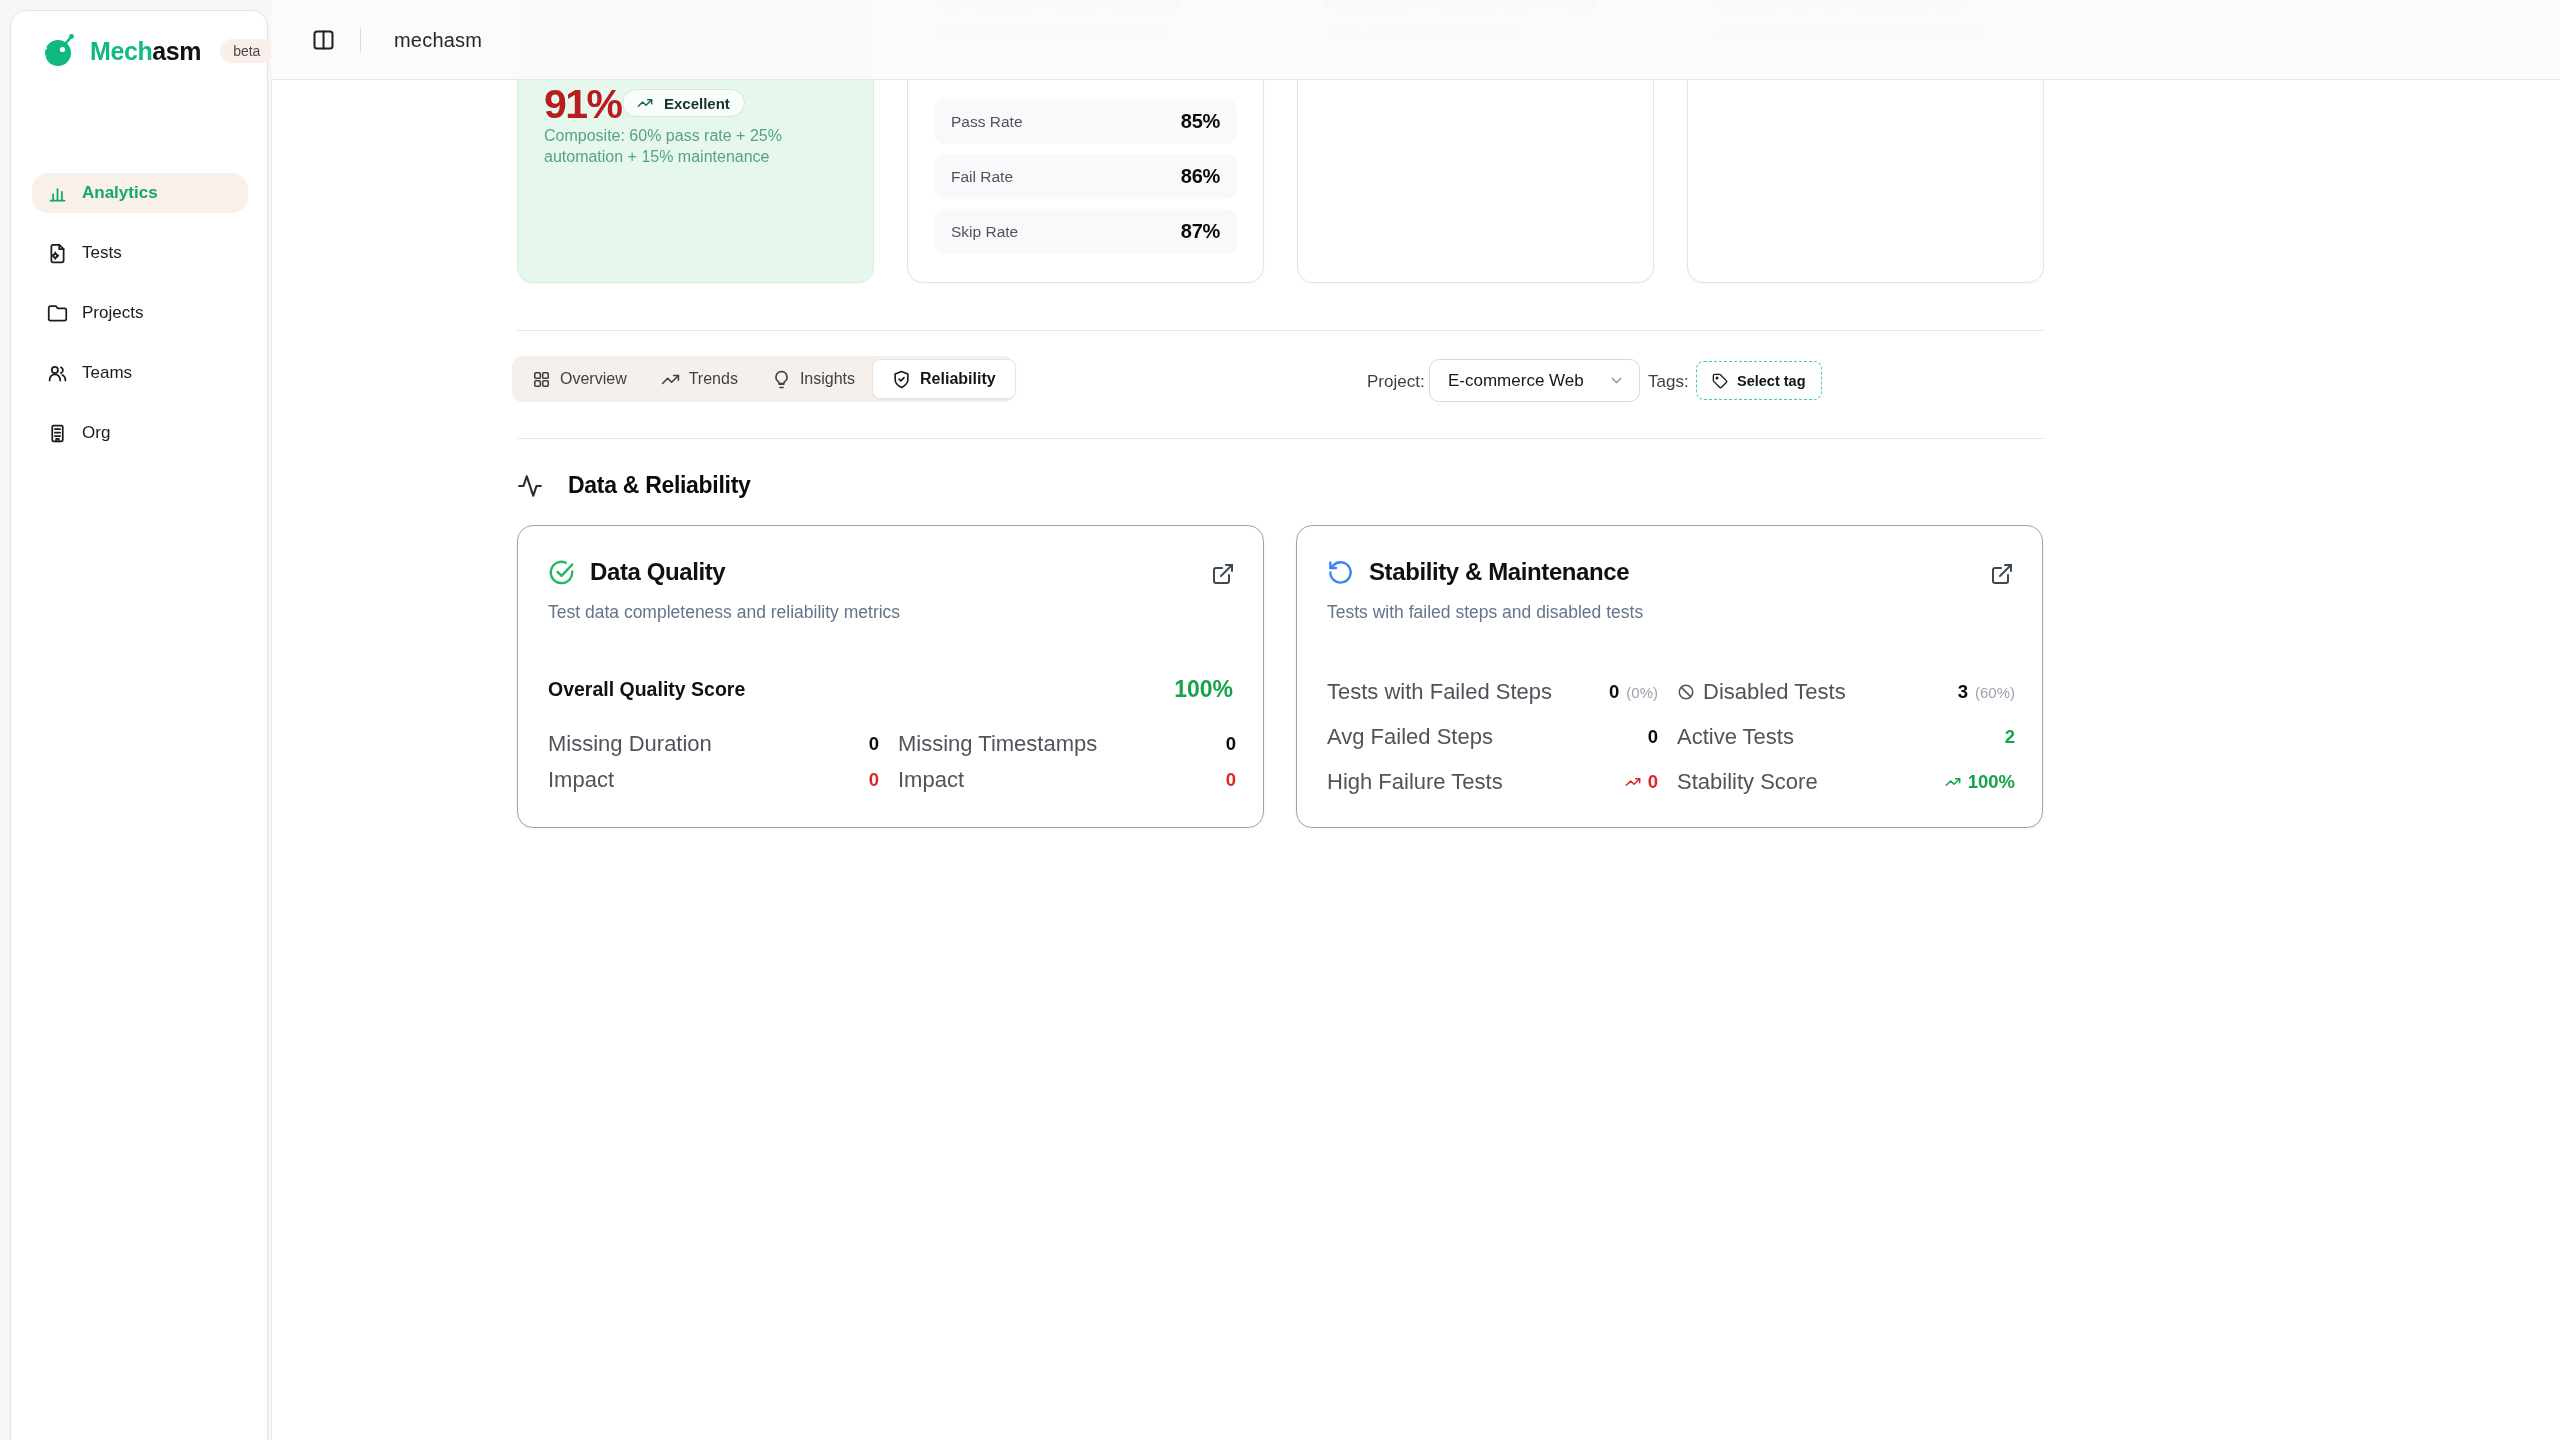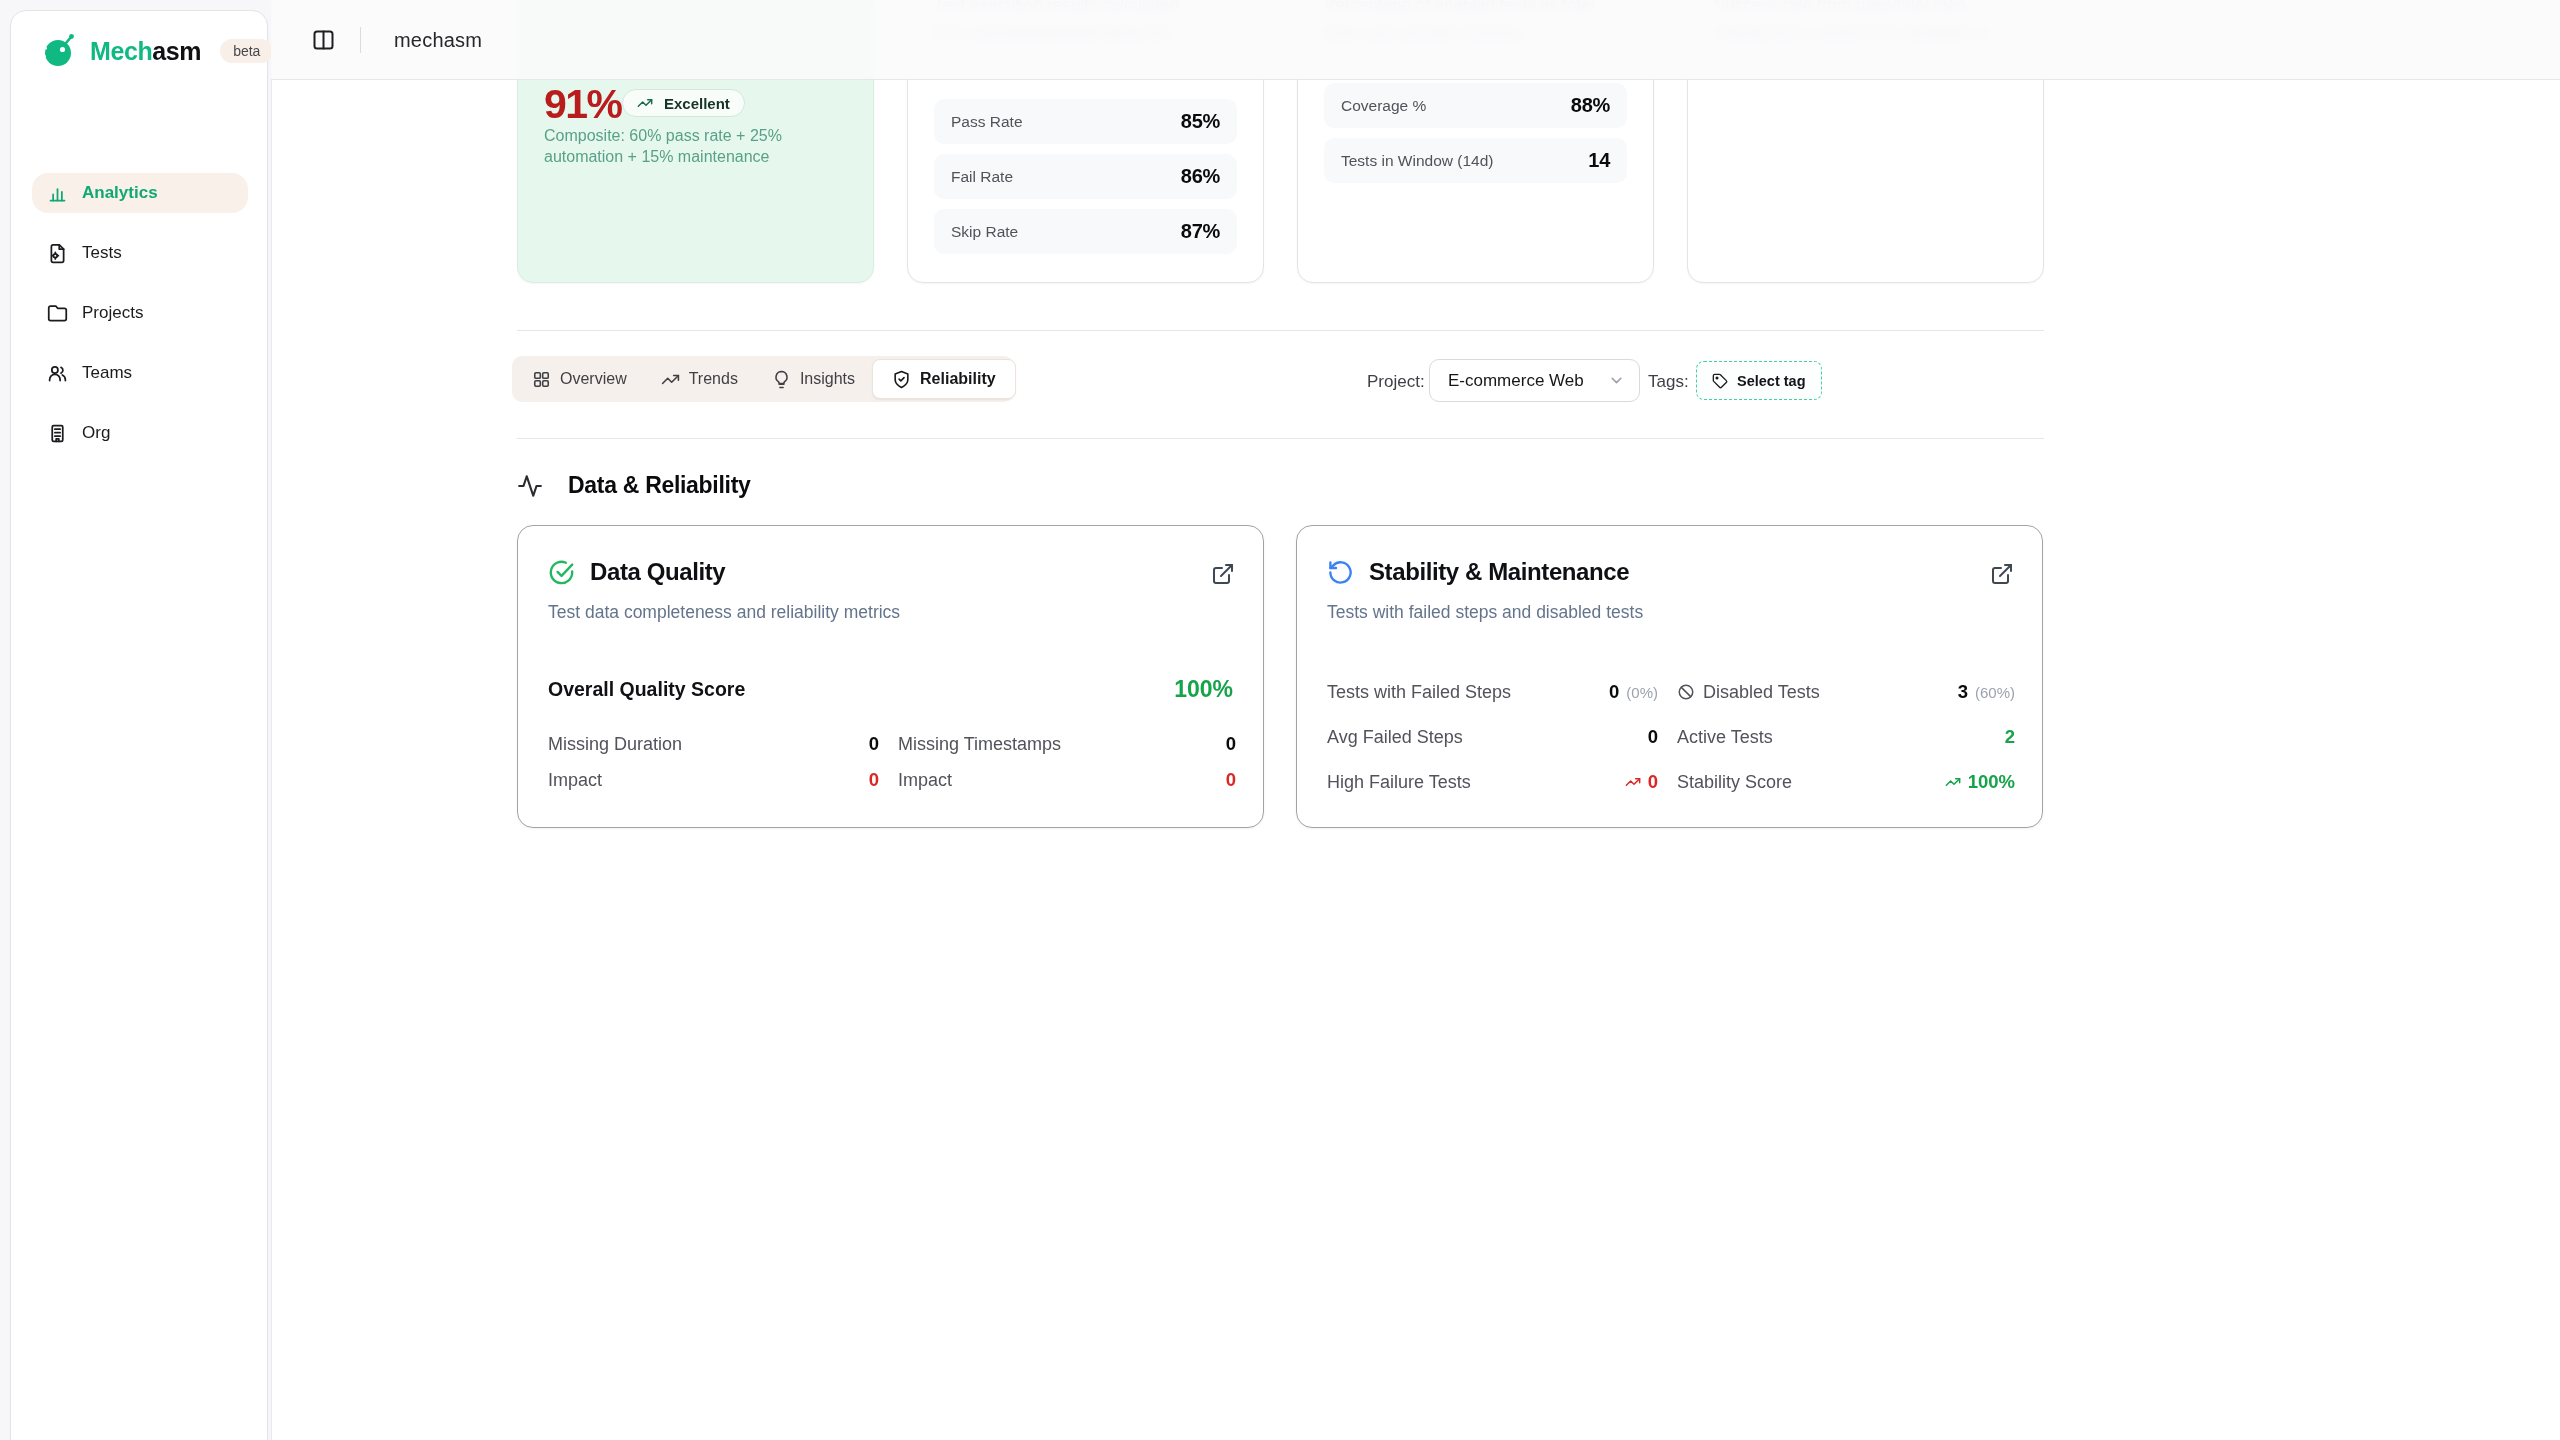--- a/index.html
+++ b/index.html
@@ -134,21 +134,21 @@
   .pc-sub { position:absolute; left:30px; top:76px; font-size:17.5px; color:#64748b; }
 
   .score-row {
     position:absolute; left:30px; right:30px; top:150px;
     display:flex; align-items:center; justify-content:space-between;
   }
   .score-row .sl { font-size:19.5px; font-weight:700; color:#101114; }
   .score-row .sv { font-size:23px; font-weight:700; color:#16a34a; }
 
   .cell { position:absolute; display:flex; align-items:center; justify-content:space-between; height:28px; }
-  .cell .lblwrap { display:flex; align-items:center; gap:8px; font-size:18px; color:#52525b; }
+  .cell .lblwrap { display:flex; align-items:center; gap:8px; font-size:22px; color:#52525b; }
   .cell .valwrap { display:flex; align-items:center; gap:7px; }
   .cell .v { font-size:18.5px; font-weight:700; color:#0b0b0e; }
   .cell .v.red { color:#dc2626; } .cell .v.green { color:#16a34a; }
   .cell .sfx { font-size:15px; color:#9ca3af; }
   .c-left { left:30px; width:331px; } .c-right { left:380px; width:338px; }
   .r1 { top:152px; } .r2 { top:197px; } .r3 { top:242px; }
   .ra1 { top:204px; } .ra2 { top:240px; }
 </style>
 </head>
 <body>
@@ -190,30 +190,20 @@
       <span class="lbl">Skip Rate</span>
       <span class="val">87%</span>
     </div>
   </div>
 </div>
 
 <div class="metric-card card-3">
   <div class="faded-desc">
     <div>Percentage of enabled tests vs total</div>
     <div>tests, plus growth tracking</div>
-  </div>
-  <div class="rowstack hi">
-    <div class="mrow">
-      <span class="lbl">Coverage %</span>
-      <span class="val">88%</span>
-    </div>
-    <div class="mrow">
-      <span class="lbl">Tests in Window (14d)</span>
-      <span class="val">14</span>
-    </div>
   </div>
 </div>
 
 <div class="metric-card card-4">
   <div class="faded-desc">
     <div>Success rate from pass/total ratio,</div>
     <div>maintenance needs from disabled or</div>
   </div>
 </div>
 

